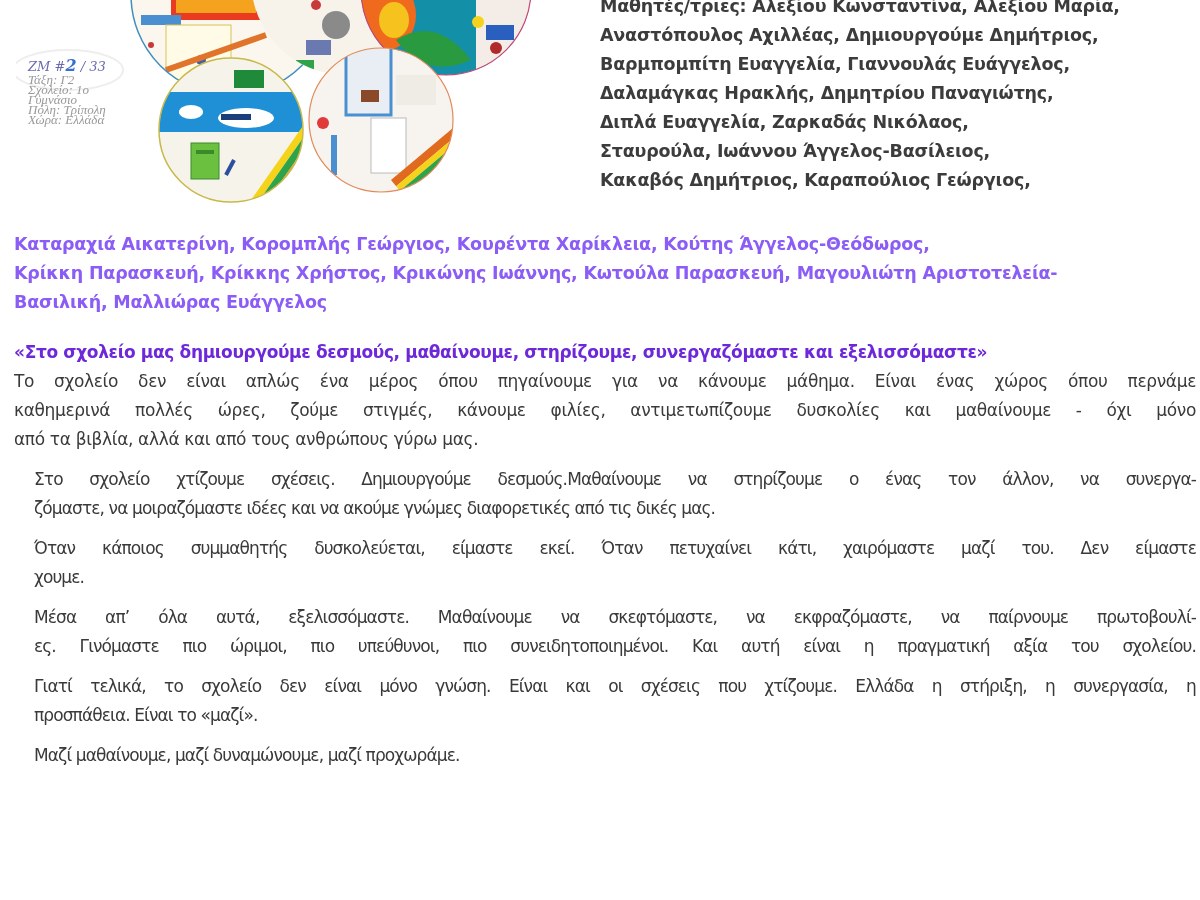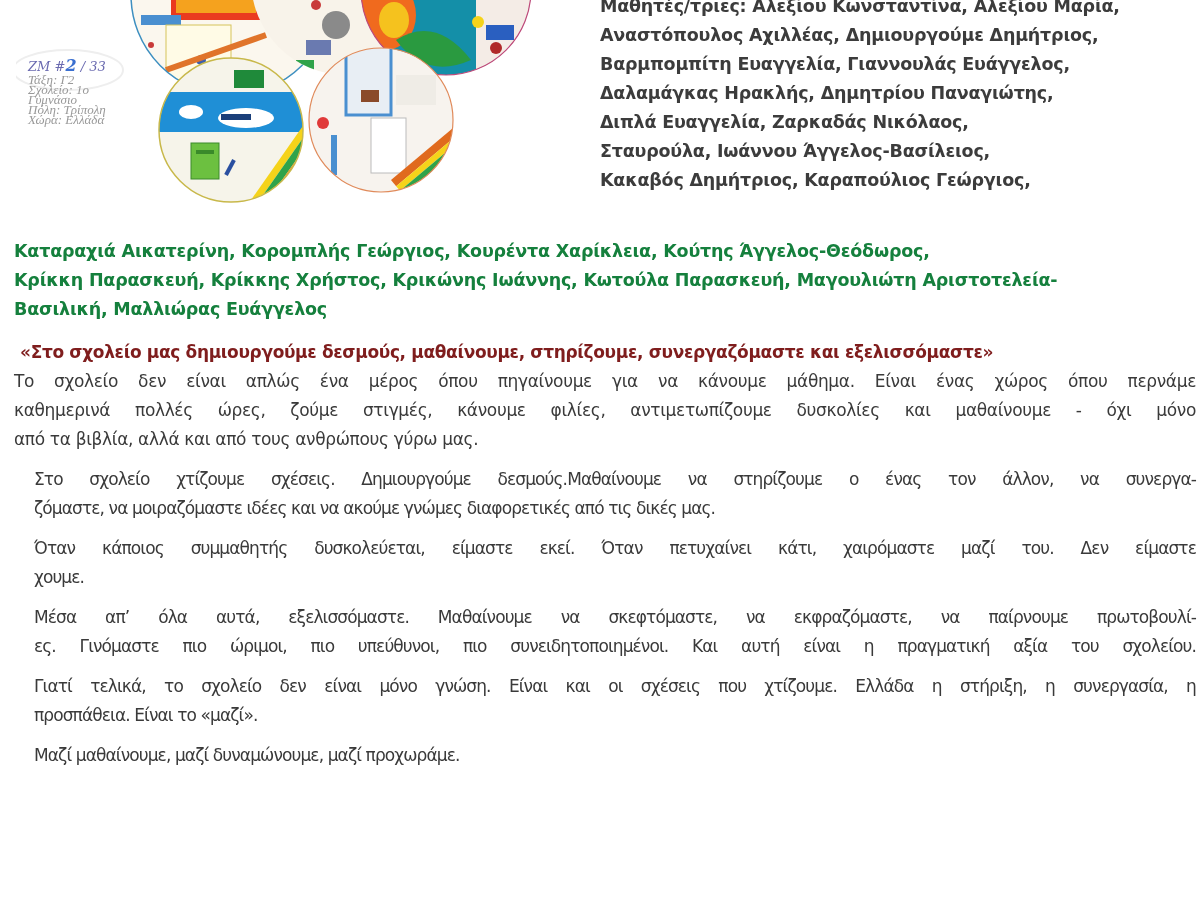--- a/index.html
+++ b/index.html
@@ -20,33 +20,33 @@
   .art-label .note { font-size: 13px; line-height: 10px; color: #999; font-style: italic; font-family: Liberation Serif, serif; }
 
   
   .names-right {
     position: absolute; left: 600px; top: -8px; width: 600px;
     font-size: 17.5px; line-height: 29px; font-weight: bold; color: #3c3c3c;
     letter-spacing: -0.2px;
   }
   .names-right div { white-space: nowrap; }
   .names-full {
-    position: absolute; left: 14px; top: 237px; width: 1180px;
-    font-size: 17.5px; line-height: 29px; font-weight: bold; color: #15803d;
+    position: absolute; left: 14px; top: 230px; width: 1180px;
+    font-size: 17.5px; line-height: 29px; font-weight: bold; color: #8b5cf6;
     letter-spacing: -0.2px;
   }
   .names-full div { white-space: nowrap; }
 
   
   .body-text {
     position: absolute; left: 14px; top: 338px; width: 1182px;
     font-size: 17px; line-height: 29px; color: #3a3a3a;
     letter-spacing: -0.35px;
   }
-  .title { font-weight: bold; white-space: nowrap; color: #7f1d1d; margin-left: 6px; }
+  .title { font-weight: bold; white-space: nowrap; color: #6d28d9; }
   .para { margin: 0 0 11px 0; }
   .para div { white-space: nowrap; text-align: justify; text-align-last: justify; }
   .para div.last { text-align-last: left; }
   .para.condensed { letter-spacing: -0.9px; font-size: 17px; margin-left: 20px; }
 </style>
 </head>
 <body>
 
 <div class="page">
 

